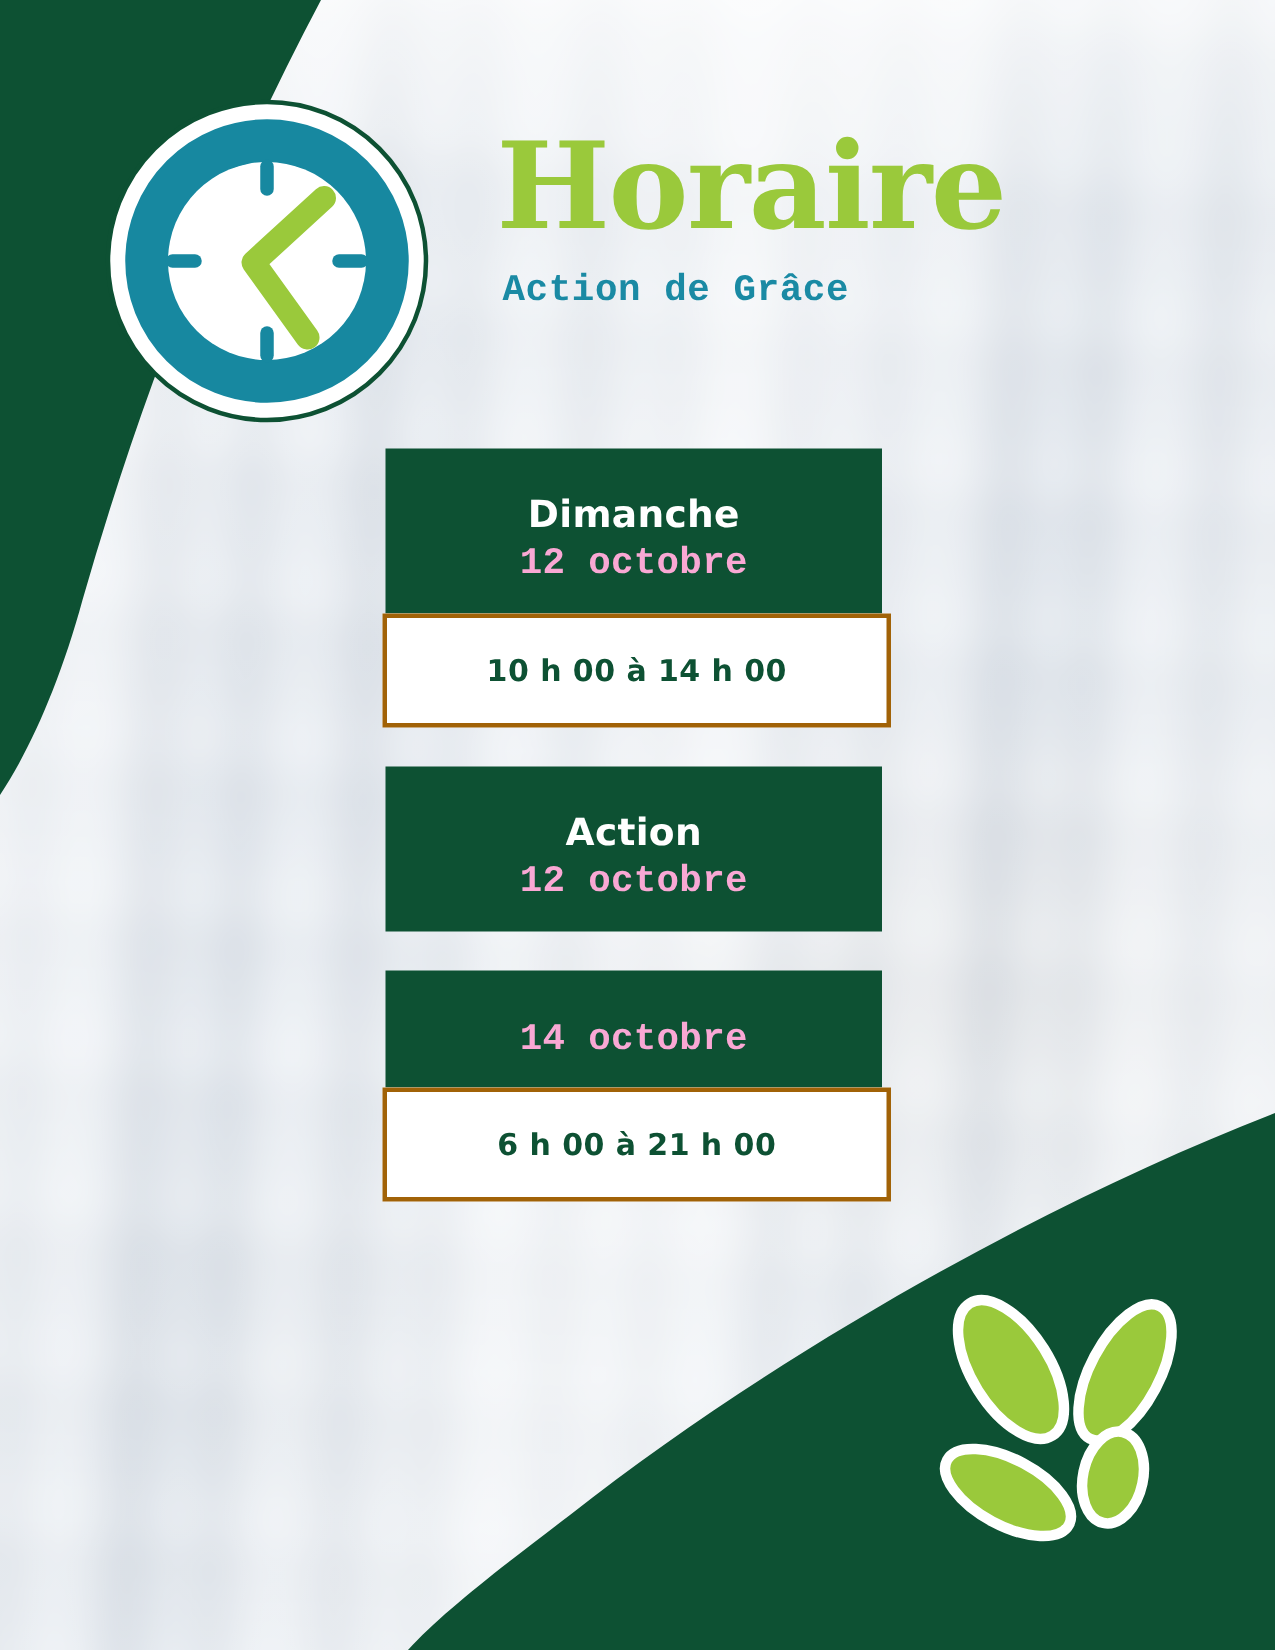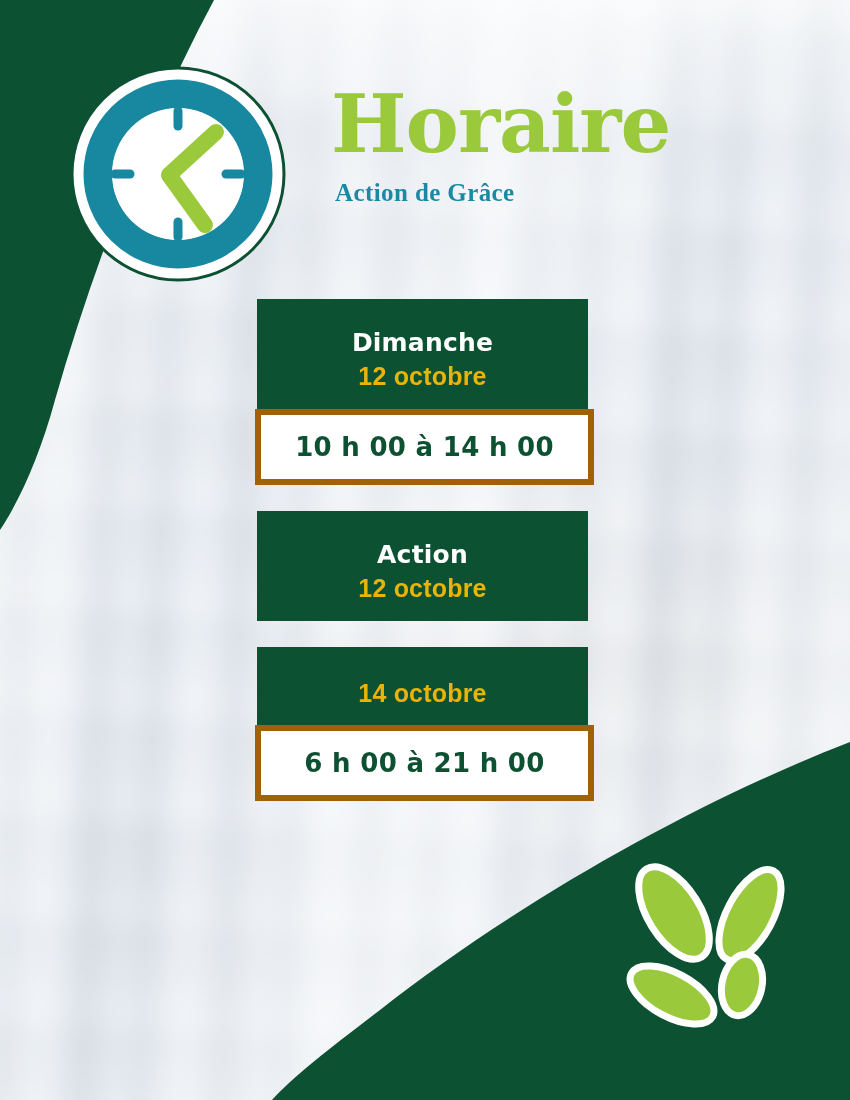--- a/index.html
+++ b/index.html
@@ -74,21 +74,21 @@
     margin: 0;
     font-family: "DejaVu Serif", "Liberation Serif", serif;
     font-weight: bold;
     font-size: 80px;
     line-height: 0.96;
     color: #9ac93b;
     letter-spacing: -1px;
   }
   .subtitle {
     margin: 16px 0 0 4px;
-    font-family: Liberation Serif, serif;
+    font-family: Liberation Mono, monospace;
     font-weight: bold;
     font-size: 25px;
     letter-spacing: 0.4px;
     color: #1a8aa4;
   }
 
   
   .cards {
     position: absolute;
     left: 255px;
@@ -109,40 +109,40 @@
   }
   .card-day {
     font-family: "DejaVu Sans", "Liberation Sans", sans-serif;
     font-weight: bold;
     font-size: 25px;
     color: #ffffff;
     letter-spacing: 0.2px;
     line-height: 1.25;
   }
   .card-date {
-    font-family: Liberation Sans, sans-serif;
+    font-family: Liberation Mono, monospace;
     font-weight: bold;
     font-size: 25px;
-    color: #eab308;
+    color: #f9a8d4;
     letter-spacing: 0.2px;
     line-height: 1.3;
     margin-top: 2px;
   }
   .card-time {
     background: #ffffff;
-    border: 6px solid #a16207;
+    border: 3px solid #a16207;
     box-sizing: border-box;
     width: 339px;
     height: 76px;
     display: flex;
     align-items: center;
     justify-content: center;
     font-family: "DejaVu Sans", "Liberation Sans", sans-serif;
     font-weight: bold;
-    font-size: 26px;
+    font-size: 20px;
     color: #0d5133;
     letter-spacing: 0.3px;
   }
 
   
   .butterfly {
     position: absolute;
     left: 612px;
     top: 855px;
     width: 200px;

